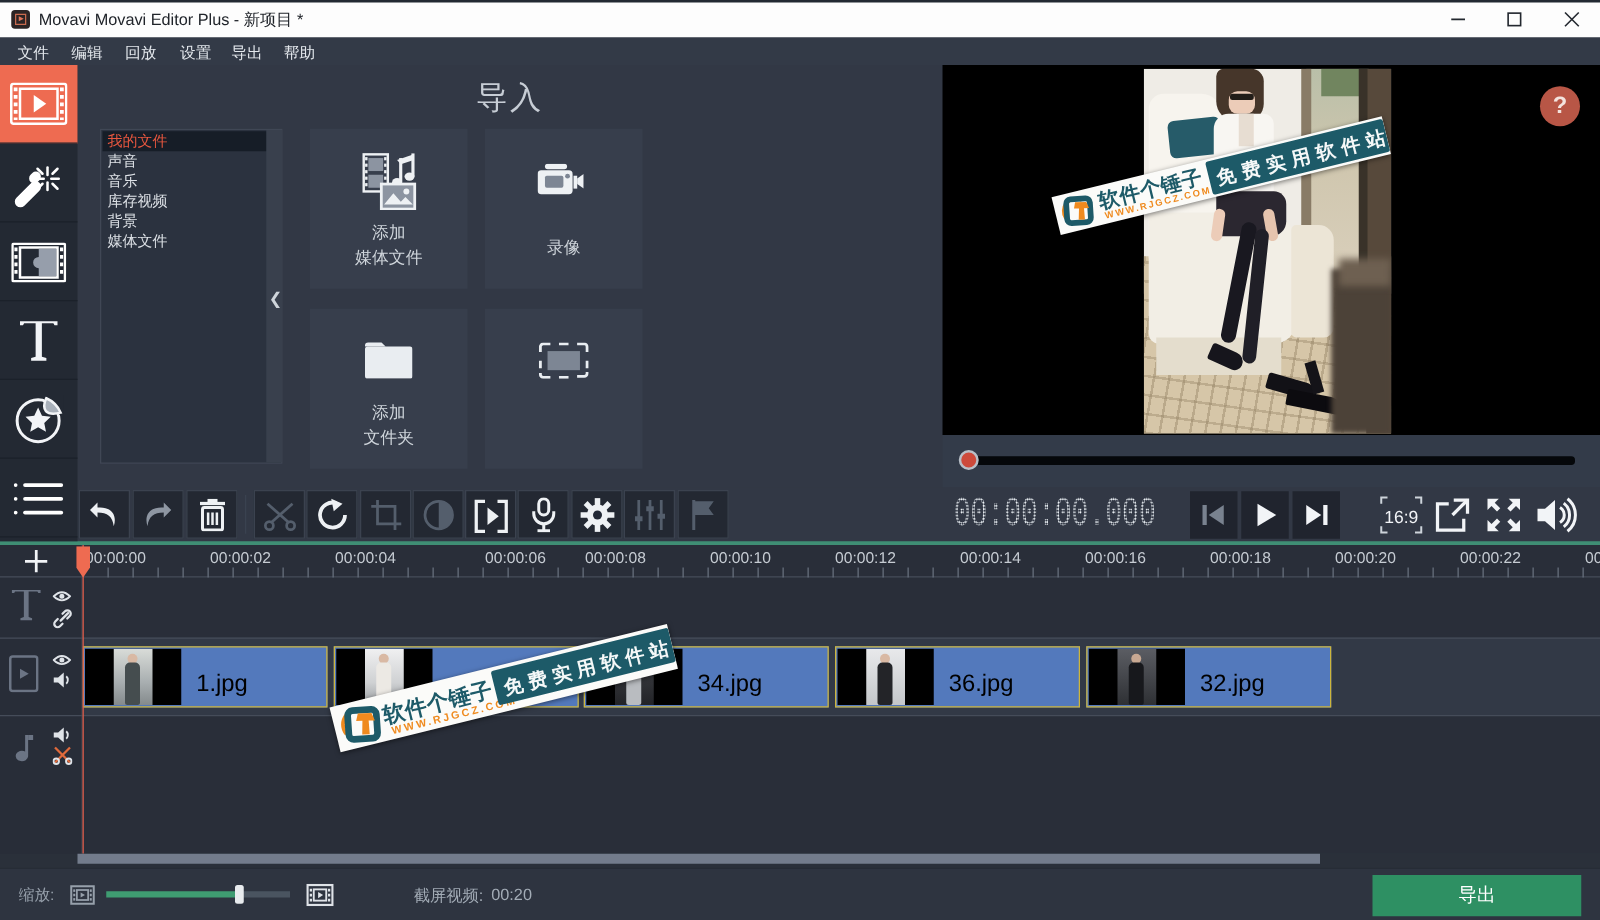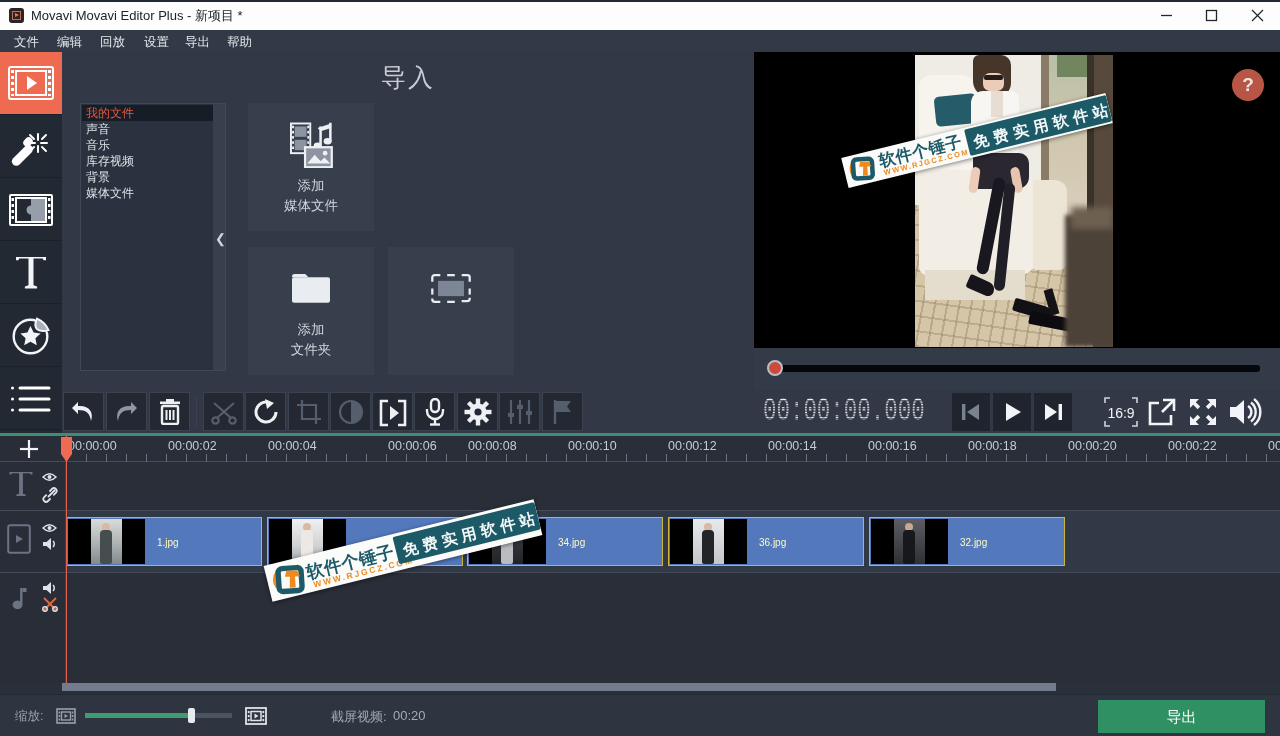--- a/index.html
+++ b/index.html
@@ -39,21 +39,21 @@
   .pbtn { position:absolute; top:3px; width:38px; height:38px; background:#20242e; }
   
   #greenline { left:0; top:433px; width:1280px; height:3px; background:#3f8e74; }
   
   #timeline { left:0; top:436px; width:1280px; height:247px; background:#292e39; }
   #gutter { left:0; top:0; width:66px; height:247px; background:#282d38; border-right:1px solid #39404c; }
   .rlabel { position:absolute; top:3px; font-size:12.5px; color:#c6ccd3; }
   .tick { position:absolute; bottom:2px; width:1px; height:8px; background:#68717f; }
   .hsep { position:absolute; left:0; width:1280px; height:1px; background:#454c59; }
   .clip { position:absolute; top:81px; height:49px; background:#5379bc; border:1px solid #cdb53c; }
-  .clip .fn { position:absolute; top:19px; font-size:10px; color:#fef9c3; }
+  .clip .fn { position:absolute; top:19px; font-size:19px; color:#000000; }
   .thumb { position:absolute; left:1px; top:1px; width:77px; height:45px; background:#000; overflow:hidden; }
   #playheadline { left:66px; top:0px; width:1px; height:247px; background:#e8604c; }
   
   #scrollrow { left:0; top:683px; width:1280px; height:11px; background:#2a303a; }
   #scrollthumb { left:62px; top:0px; width:994px; height:8px; background:#737c8c; }
   
   #bottombar { left:0; top:694px; width:1280px; height:42px; background:#2e3440; border-top:1px solid #242a33; }
   .btxt { position:absolute; font-size:12.5px; color:#97a0ab; }
   #exportbtn { left:1098px; top:5px; width:167px; height:33px; background:#2e9063; color:#fff; font-size:15px; text-align:center; line-height:33px; }
   
@@ -204,20 +204,31 @@
         <ellipse cx="40" cy="32" rx="5.4" ry="4.4"></ellipse>
         <ellipse cx="53.4" cy="26" rx="5.4" ry="4.4"></ellipse>
       </g>
       <g>
         <rect x="23" y="34" width="36" height="27" fill="#8c94a1" stroke="#eef1f4" stroke-width="3"></rect>
         <path d="M26 56 l10 -12 8 9 5 -5 8 8 z" fill="#eef1f4"></path>
         <circle cx="50" cy="42" r="3.2" fill="#eef1f4"></circle>
       </g>
     </svg>
     <div class="lbl" style="top:73px">添加<br>媒体文件</div>
+  </div>
+  <div class="bigbtn" style="left:388px;top:103px">
+    <svg width="37" height="28" viewBox="0 0 50 38" style="position:absolute;left:42px;top:28px">
+      <rect x="8" y="0" width="24" height="6" rx="3" fill="#eef1f4"></rect>
+      <rect x="0" y="7" width="38" height="26" rx="4" fill="#eef1f4"></rect>
+      <rect x="8" y="13" width="20" height="13" rx="2" fill="#7d8694"></rect>
+      <circle cx="32.5" cy="13.5" r="2.6" fill="#7d8694"></circle>
+      <rect x="39" y="13" width="4" height="14" fill="#eef1f4"></rect>
+      <path d="M43 16 l7 -5 v16 l-7 -5 z" fill="#eef1f4"></path>
+    </svg>
+    <div class="lbl" style="top:85px">录像</div>
   </div>
   <div class="bigbtn" style="left:248px;top:247px">
     <svg width="38" height="30" viewBox="0 0 46 36" style="position:absolute;left:44px;top:26px">
       <path d="M0 4 a3 3 0 0 1 3 -3 h13 l4 4 h-20 z" fill="#e9edf1"></path>
       <rect x="0" y="5" width="46" height="31" rx="2.5" fill="#e9edf1"></rect>
     </svg>
     <div class="lbl" style="top:73px">添加<br>文件夹</div>
   </div>
   <div class="bigbtn" style="left:388px;top:247px">
     <svg width="40" height="29" viewBox="0 0 52 38" style="position:absolute;left:43px;top:27px">

